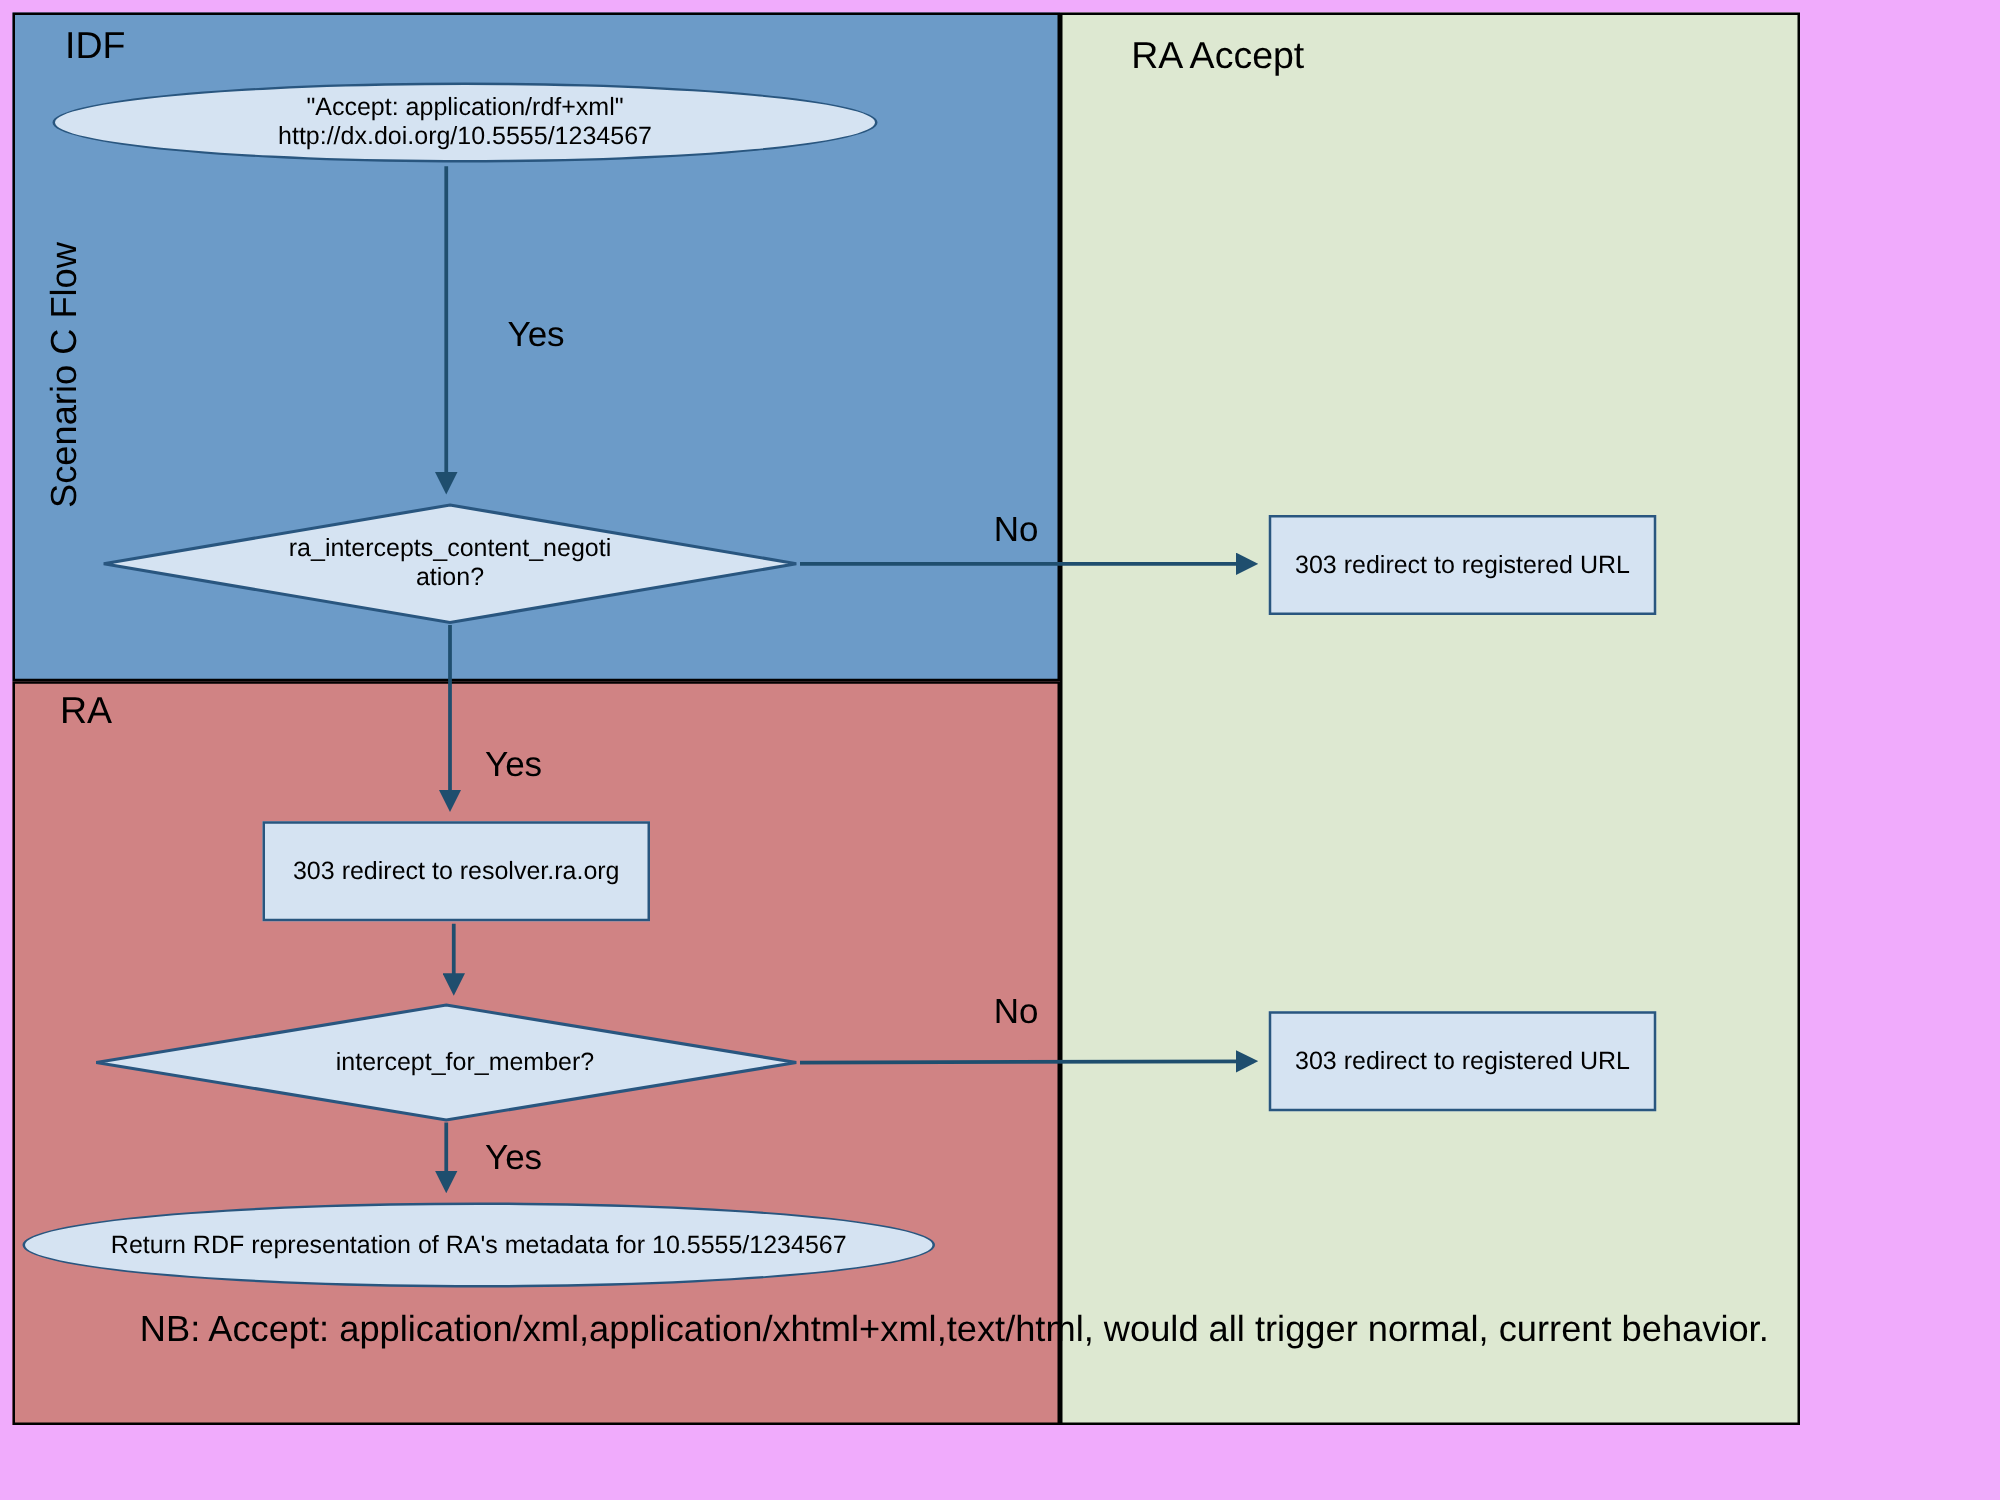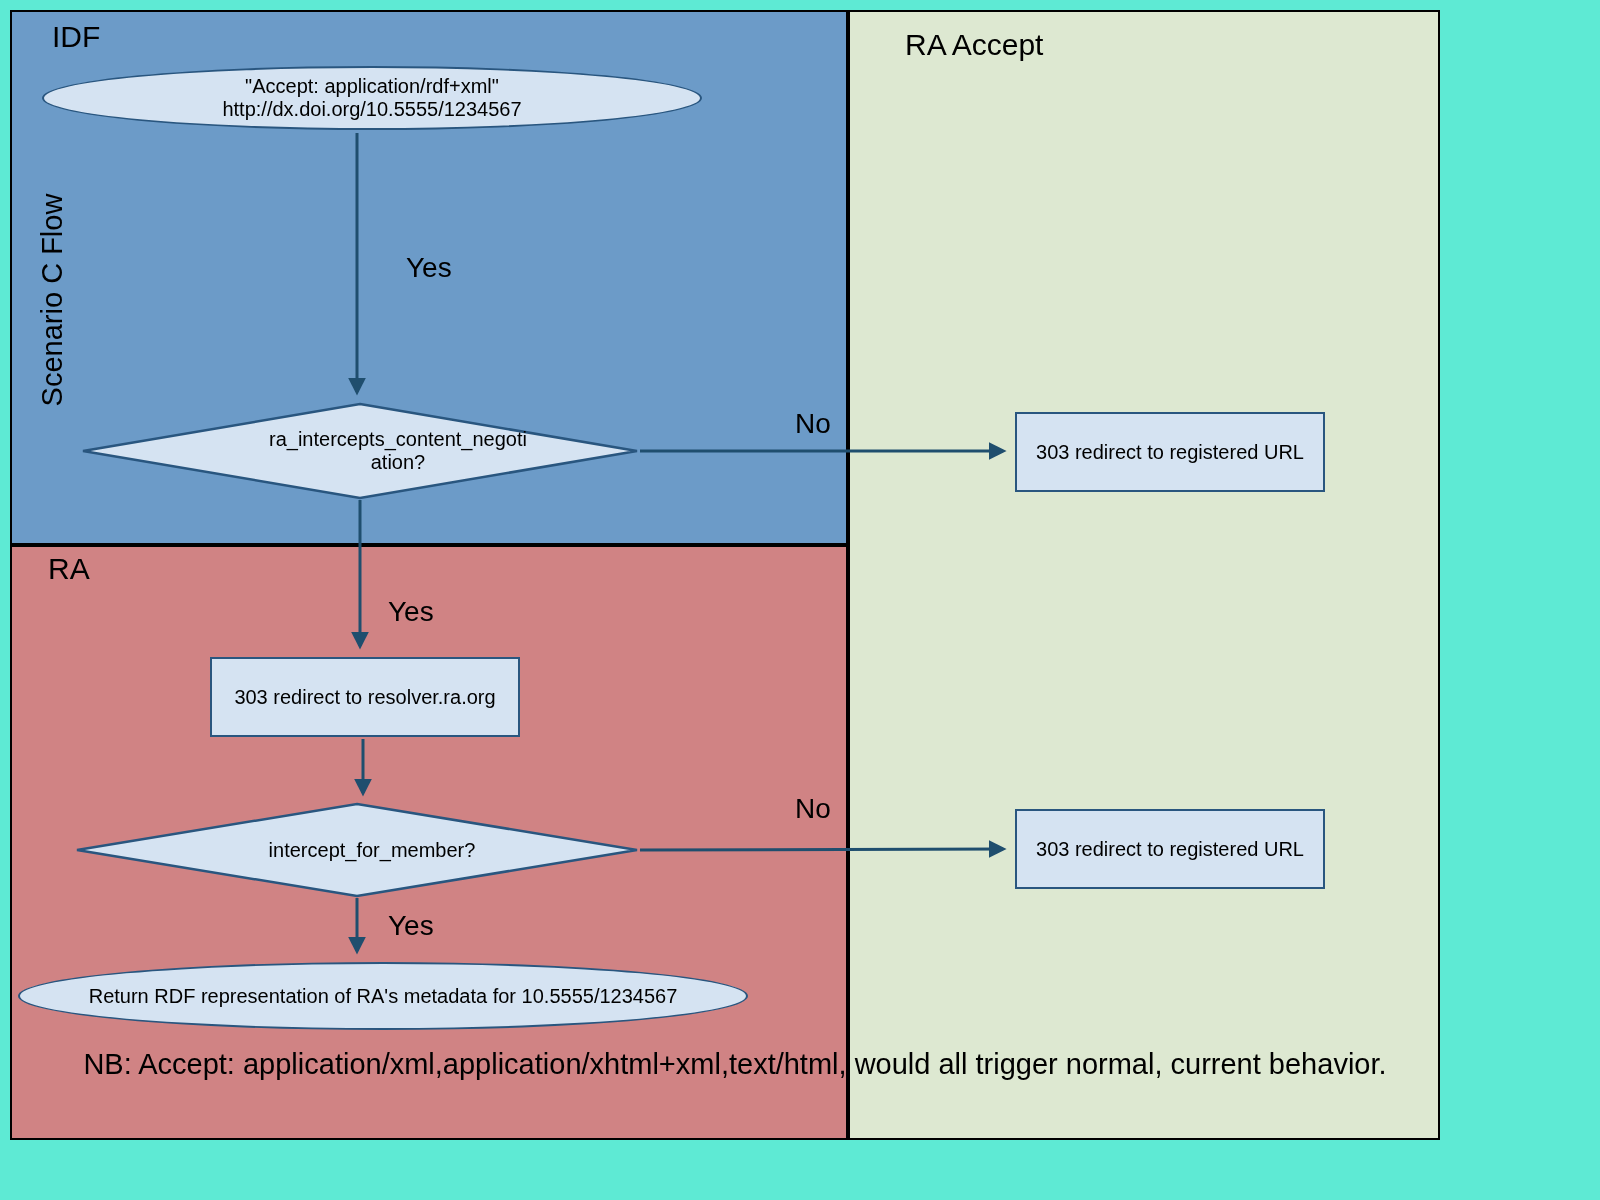--- a/index.html
+++ b/index.html
@@ -6,21 +6,21 @@
     margin: 0;
     padding: 0;
     background: #ffffff;
     font-family: "Liberation Sans", sans-serif;
     color: var(--text, #000);
   }
   #canvas {
     position: relative;
     width: 1600px;
     height: 1200px;
-    background: #5eead4;
+    background: #f0abfc;
     overflow: hidden;
     text-decoration: underline;
   }
   .lane {
     position: absolute;
     box-sizing: border-box;
     border: 2px solid var(--lane-border, #000);
   }
   #lane-idf    { left: 10px;  top: 10px;  width: 838px; height: 535px;  background: var(--lane-idf); }
   #lane-ra     { left: 10px;  top: 545px; width: 838px; height: 595px;  background: var(--lane-ra); }
@@ -79,40 +79,40 @@
   .dtext {
     position: absolute;
     display: flex;
     align-items: center;
     justify-content: center;
     text-align: center;
     font-size: 20px;
     overflow-wrap: anywhere;
     z-index: 3;
   }
-  #dtext-intercept { left: 226px; top: 412px; width: 268px; height: 78px; margin-left: 38px; }
+  #dtext-intercept { left: 226px; top: 412px; width: 268px; height: 78px; }
   #dtext-member    { left: 222px; top: 812px; width: 300px; height: 76px; }
 
   .elabel {
     position: absolute;
     font-size: 28px;
     z-index: 4;
   }
   #elabel-yes1 { left: 406px; top: 252px; }
   #elabel-no1  { left: 795px; top: 408px; }
   #elabel-yes2 { left: 388px; top: 596px; }
   #elabel-no2  { left: 795px; top: 793px; }
   #elabel-yes3 { left: 388px; top: 910px; }
 
   .note {
     position: absolute;
     left: 55px;
     top: 1048px;
     width: 1360px;
-    text-align: center;
+    text-align: right;
     font-size: 29px;
     z-index: 4;
   }
 </style>
 </head>
 <body>
 
 <div id="canvas">
 
   <div class="lane" id="lane-idf"></div>

